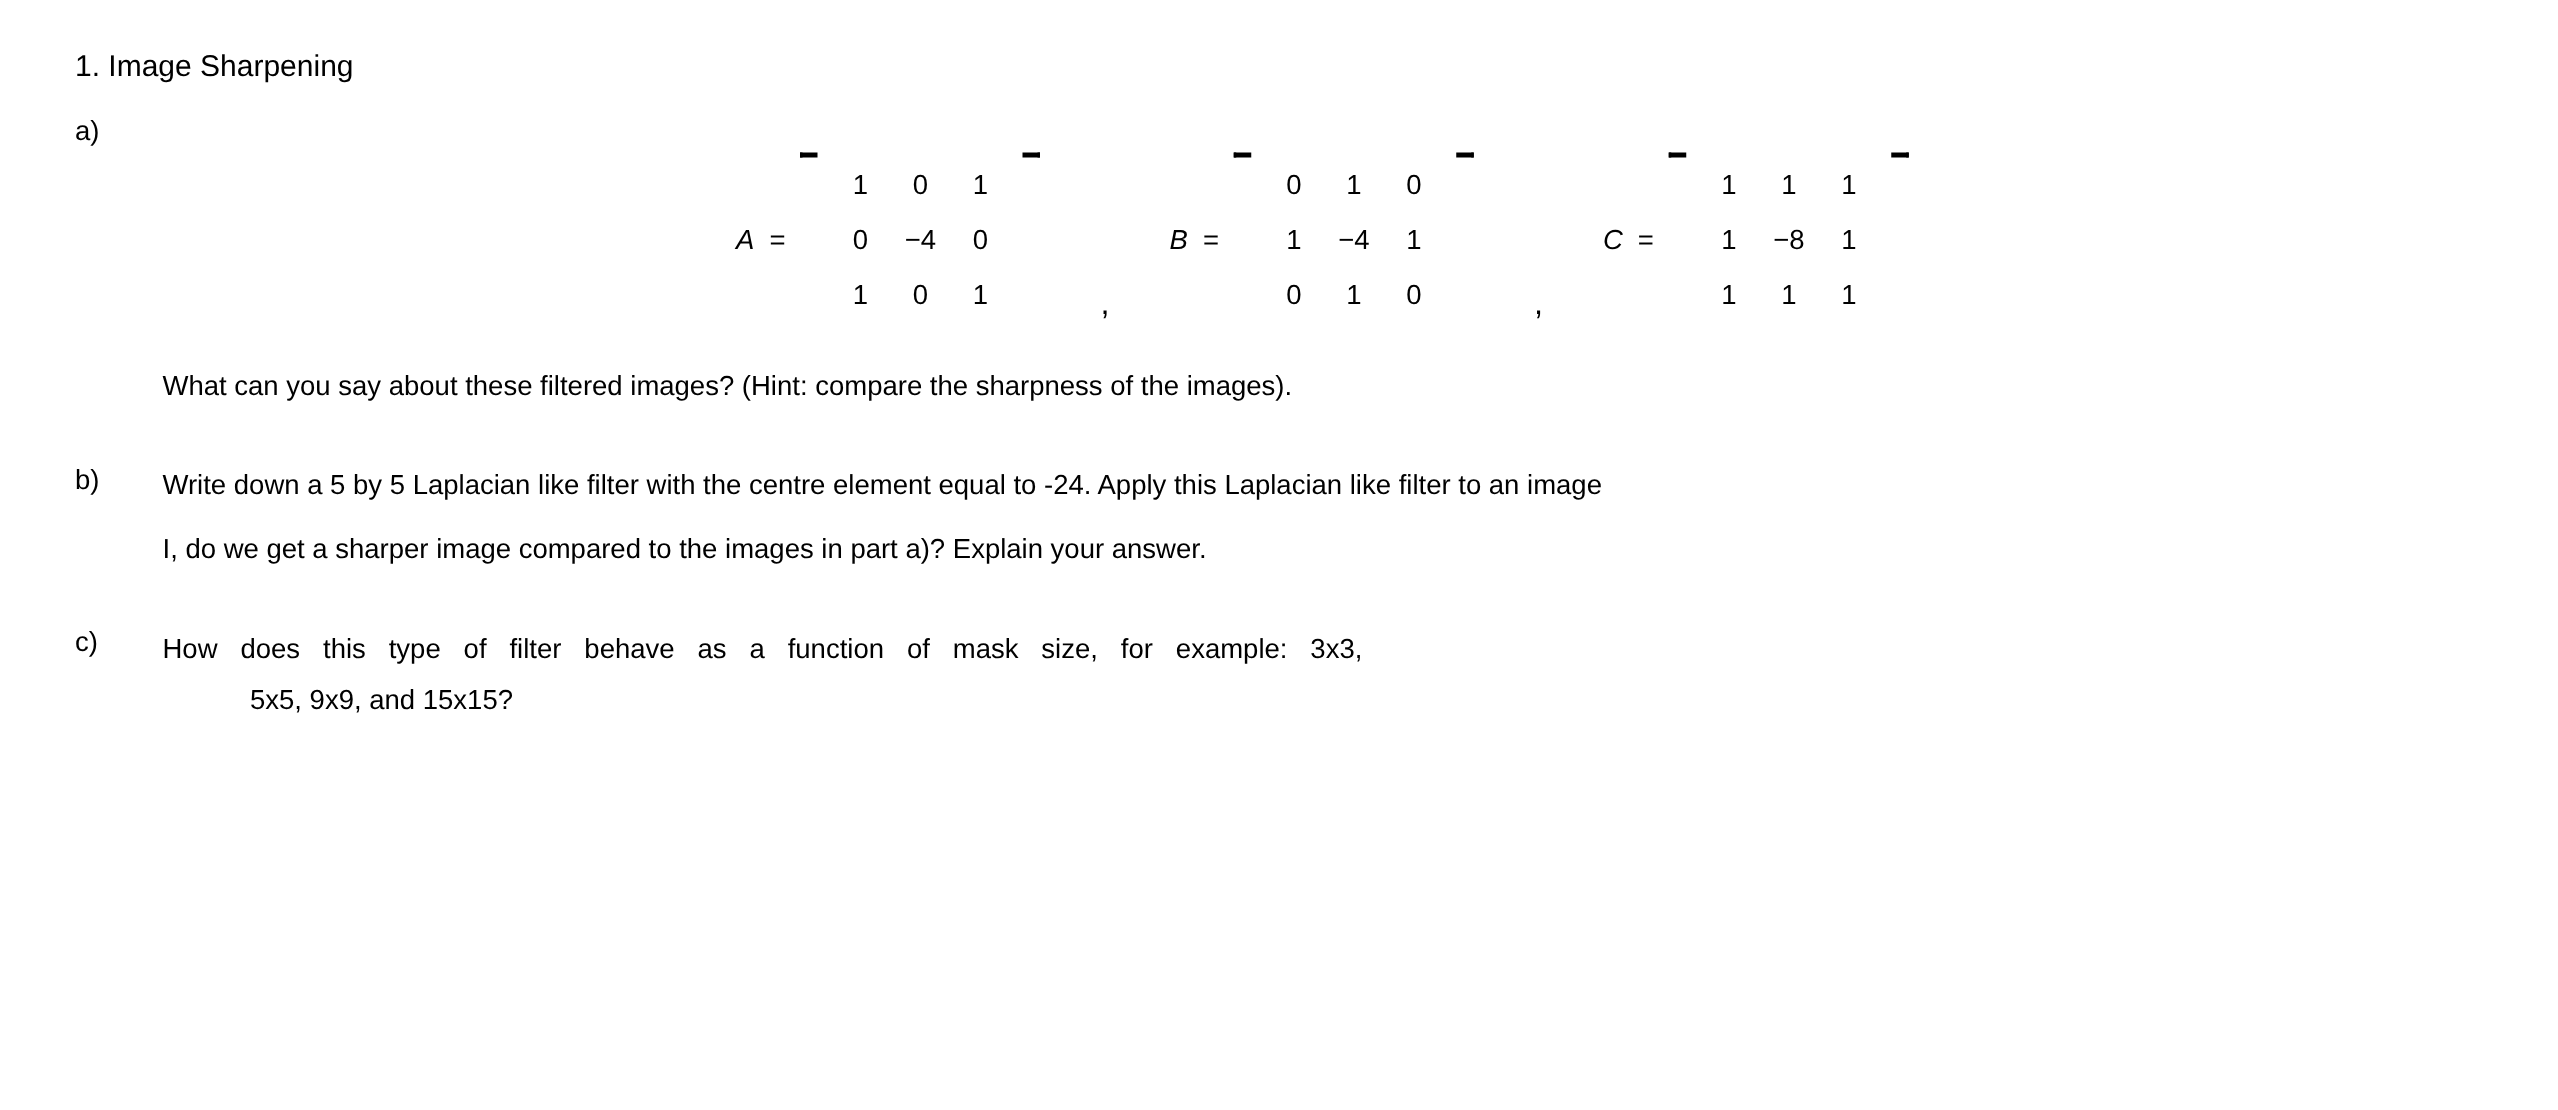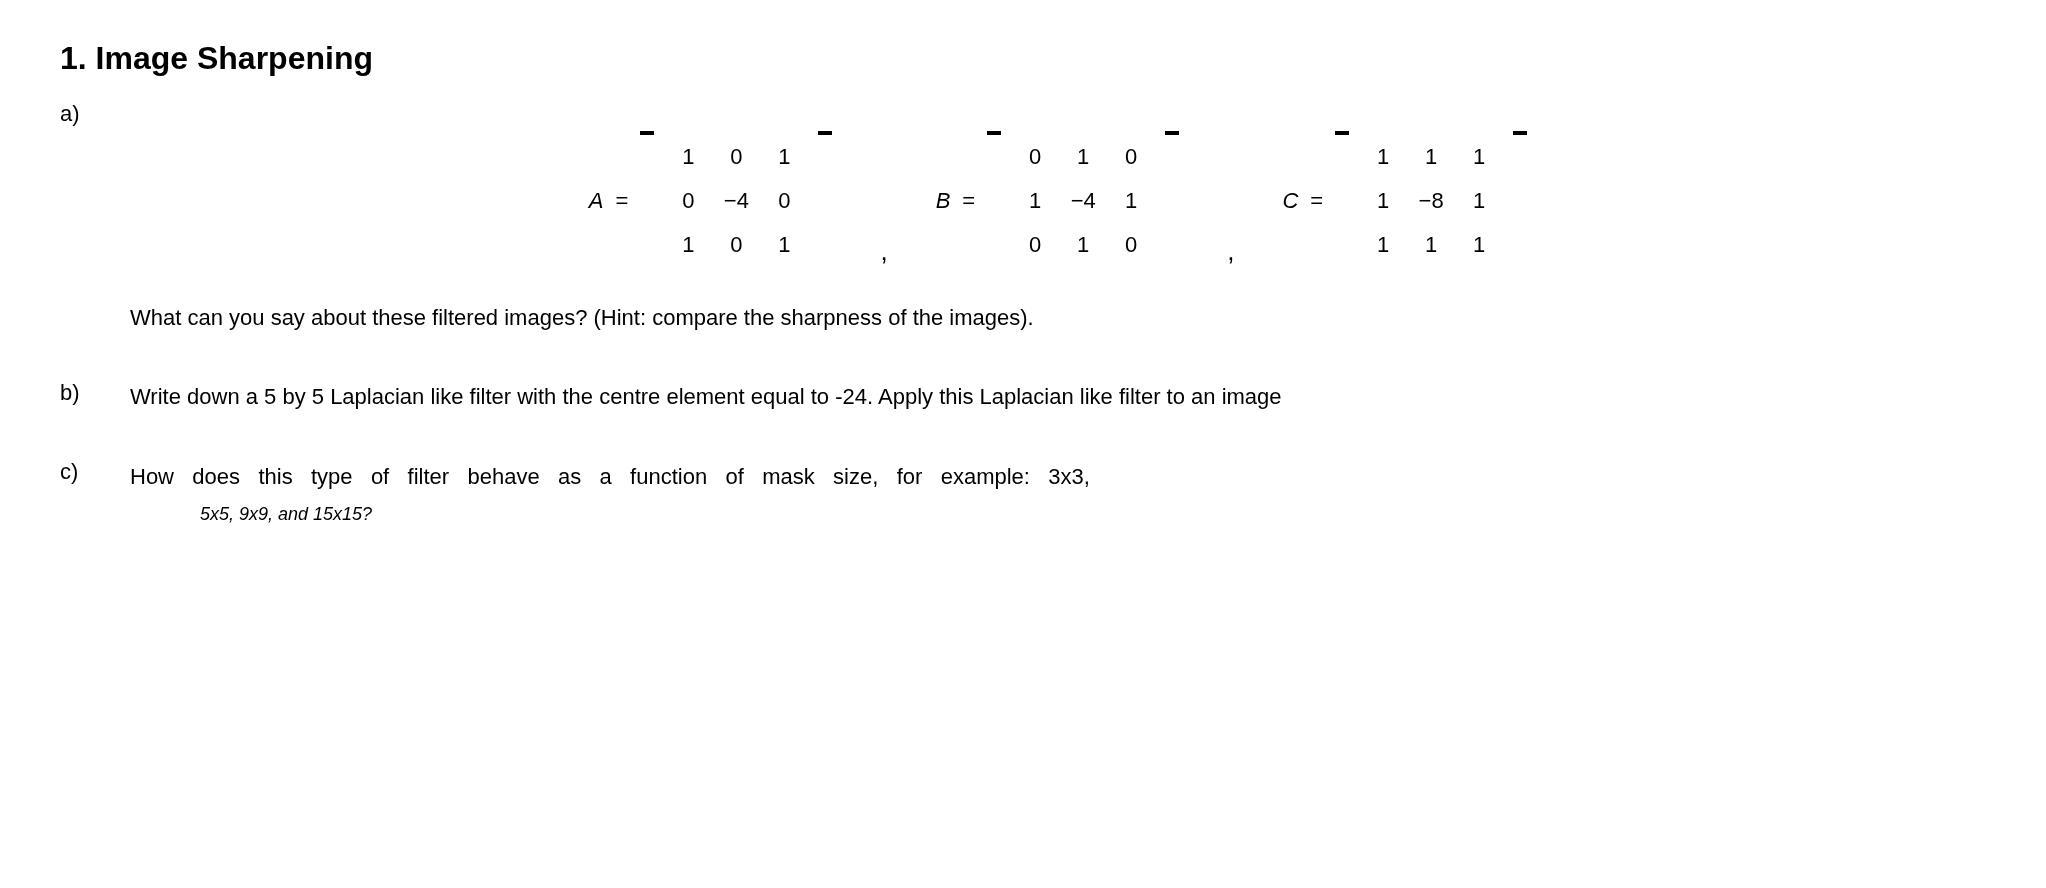--- a/index.html
+++ b/index.html
@@ -8,22 +8,22 @@
       background: #ffffff;
       font-family: 'Segoe UI', Arial, sans-serif;
       font-size: 22px;
       color: #000;
       padding: 40px 60px;
       width: 2046px;
       min-height: 888px;
     }
 
     .section-title {
-      font-size: 32px;
-      font-weight: bold;
+      font-size: 24px;
+      font-weight: normal;
       margin-bottom: 24px;
     }
 
     .part {
       margin-bottom: 28px;
     }
 
     .part-label {
       font-size: 22px;
       font-weight: normal;
@@ -124,22 +124,21 @@
     }
 
     .part-c-text {
       line-height: 1.6;
       font-size: 22px;
     }
 
     .second-line {
       margin-left: 70px;
       margin-top: 6px;
-      font-size: 18px;
-      font-style: italic;
+      font-size: 22px;
     }
   </style>
 </head>
 <body>
 
 <div class="section-title">1. Image Sharpening</div>
 
 <div class="part">
   <div class="part-label">
     <span class="part-letter">a)</span>
@@ -216,20 +215,21 @@
       <div class="paragraph">What can you say about these filtered images? (Hint: compare the sharpness of the images).</div>
     </div>
   </div>
 </div>
 
 <div class="part">
   <div class="part-label">
     <span class="part-letter">b)</span>
     <div class="part-content">
       <div class="paragraph">Write down a 5 by 5 Laplacian like filter with the centre element equal to -24. Apply this Laplacian like filter to an image</div>
+      <div class="paragraph">I, do we get a sharper image compared to the images in part a)? Explain your answer.</div>
     </div>
   </div>
 </div>
 
 <div class="part">
   <div class="part-label">
     <span class="part-letter">c)</span>
     <div class="part-content">
       <div class="part-c-text">
         <span>How&nbsp;&nbsp;&nbsp;does&nbsp;&nbsp;&nbsp;this&nbsp;&nbsp;&nbsp;type&nbsp;&nbsp;&nbsp;of&nbsp;&nbsp;&nbsp;filter&nbsp;&nbsp;&nbsp;behave&nbsp;&nbsp;&nbsp;as&nbsp;&nbsp;&nbsp;a&nbsp;&nbsp;&nbsp;function&nbsp;&nbsp;&nbsp;of&nbsp;&nbsp;&nbsp;mask&nbsp;&nbsp;&nbsp;size,&nbsp;&nbsp;&nbsp;for&nbsp;&nbsp;&nbsp;example:&nbsp;&nbsp;&nbsp;3x3,</span>

